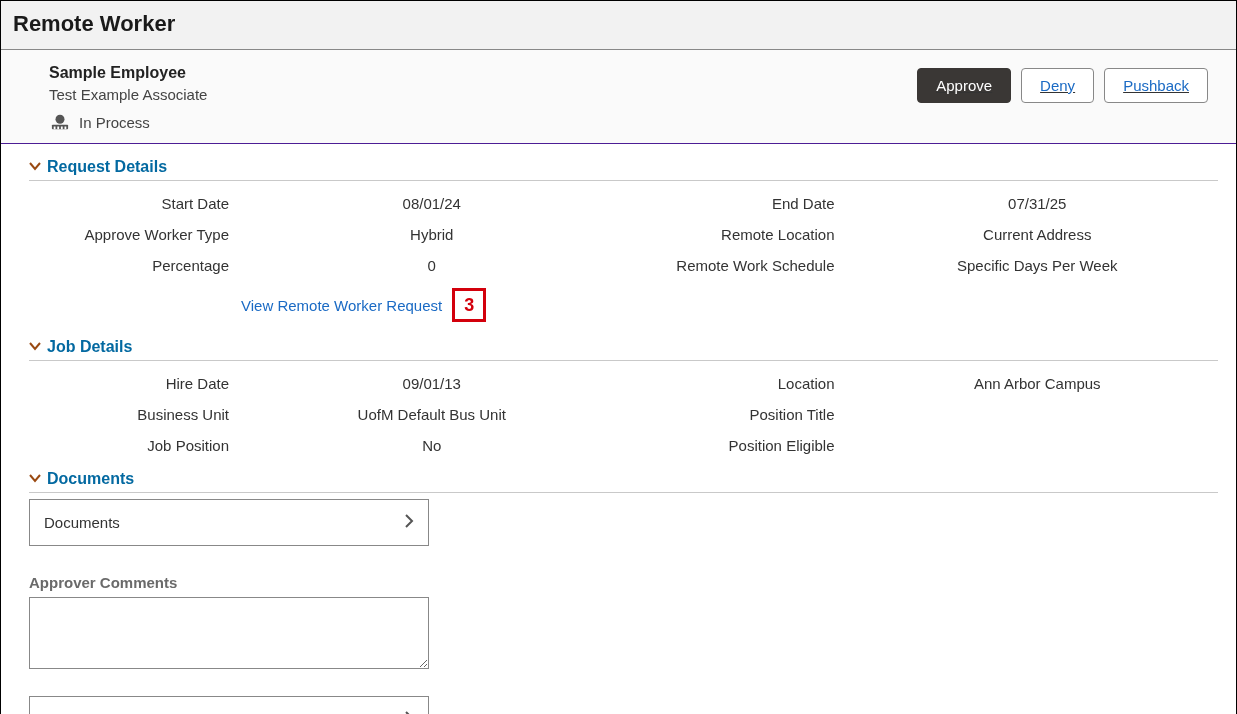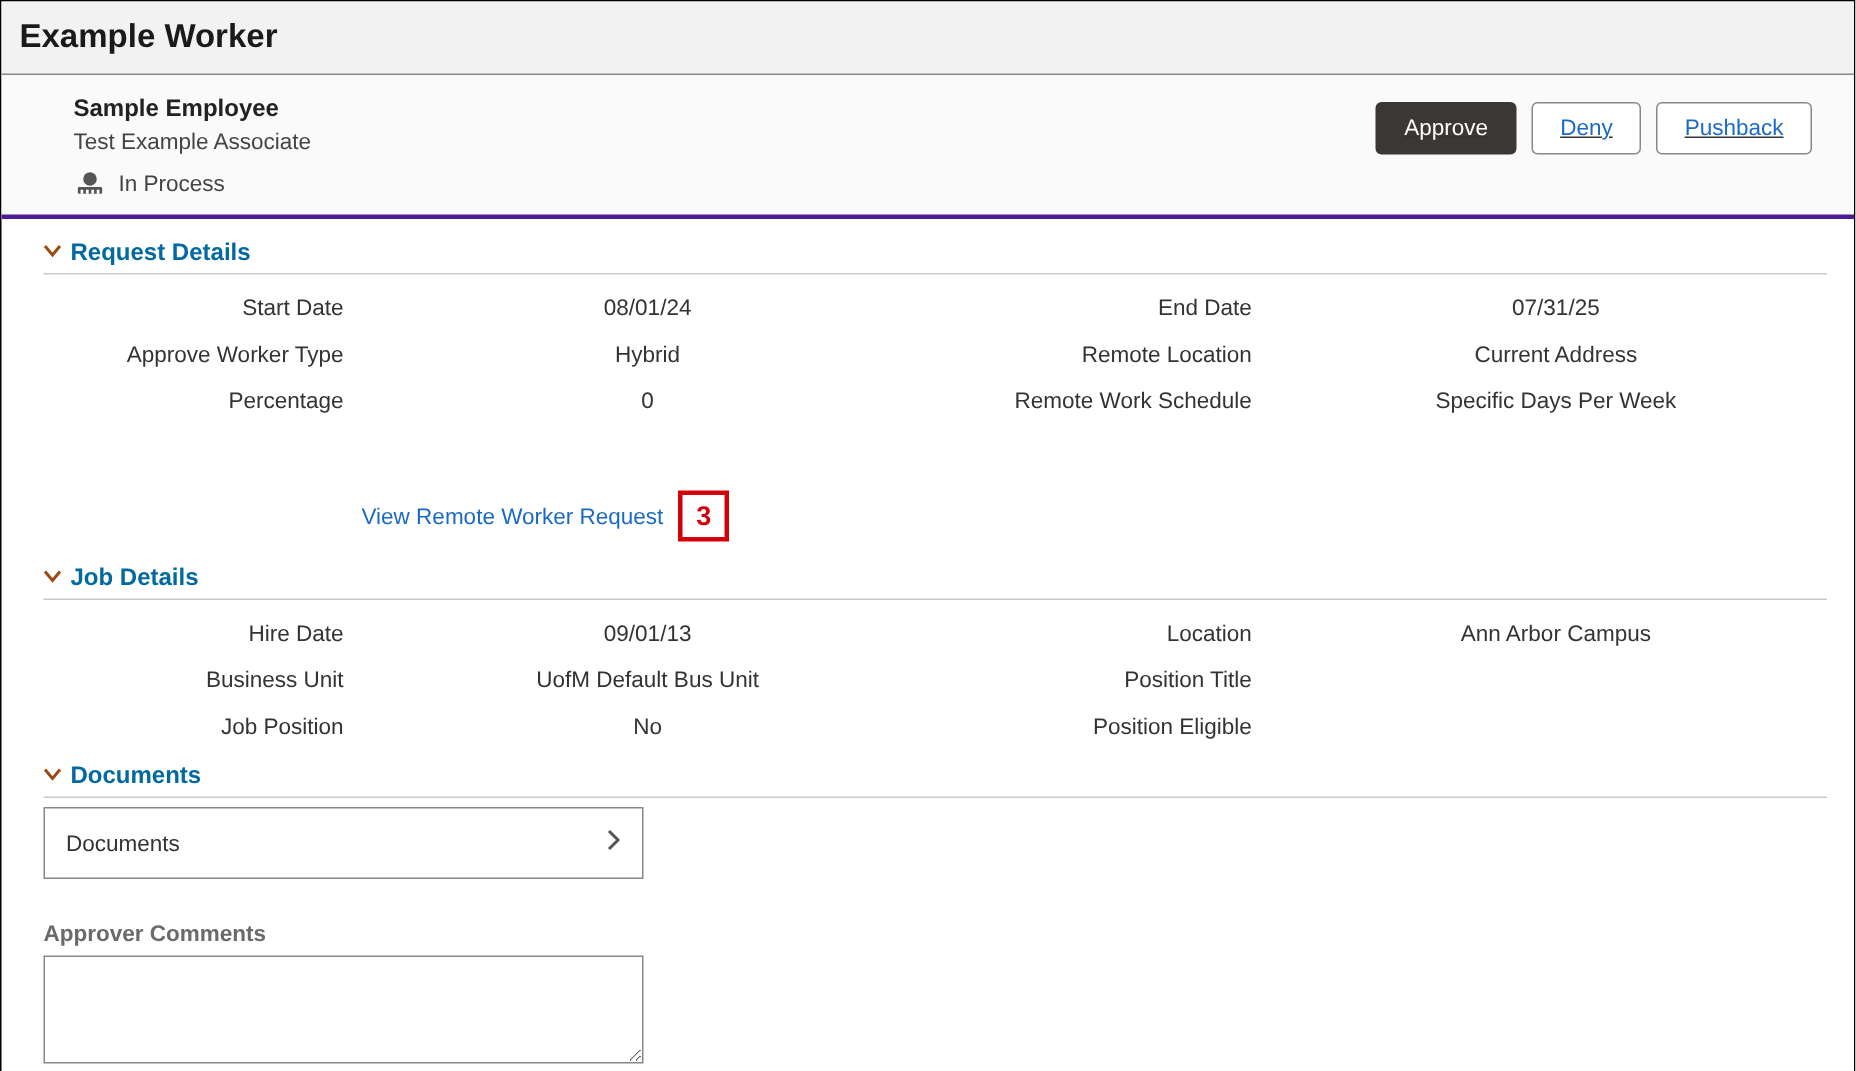--- a/index.html
+++ b/index.html
@@ -21,21 +21,21 @@
     padding: 10px 12px 12px 12px;
   }
   .title-bar h1 {
     margin: 0;
     font-size: 22px;
     font-weight: bold;
     color: #1a1a1a;
   }
   .header-band {
     background: #fafafa;
-    border-bottom: 3px solid #4c1d95;
+    border-bottom: 1px solid #4c1d95;
     padding: 14px 28px 12px 48px;
     display: flex;
     justify-content: space-between;
     align-items: flex-start;
   }
   .emp-block { }
   .emp-name { font-weight: bold; font-size: 16px; color: #222; margin-bottom: 4px; }
   .emp-title { font-size: 15px; color: #444; margin-bottom: 10px; }
   .status-row { display: flex; align-items: center; gap: 8px; color: #444; }
   .status-icon {
@@ -76,21 +76,21 @@
     column-gap: 12px;
     row-gap: 14px;
     padding: 14px 0 10px 0;
     font-size: 15px;
     color: #333;
   }
   .lbl { text-align: right; color: #333; }
   .val { text-align: center; color: #333; }
   .link-row {
     grid-column: 2 / span 3;
-    display: flex; align-items: center; gap: 10px; margin-top: 37px;
+    display: flex; align-items: center; gap: 10px;
   }
   .link {
     color: #1a6ac4;
     cursor: pointer;
   }
   .callout {
     width: 34px; height: 34px;
     border: 3px solid #d3000c;
     display:flex; align-items:center; justify-content:center;
     font-weight: bold; color: #d3000c; font-size: 18px;
@@ -118,21 +118,21 @@
     padding: 6px;
   }
   .spacer { height: 18px; }
 </style>
 </head>
 <body>
 
 <div class="page">
 
   <div class="title-bar">
-    <h1>Example Worker</h1>
+    <h1>Remote Worker</h1>
   </div>
 
   <div class="header-band">
     <div class="emp-block">
       <div class="emp-name">Sample Employee</div>
       <div class="emp-title">Test Example Associate</div>
       <div class="status-row">
         <span class="status-icon">
           <svg viewBox="0 0 24 20">
             <circle cx="12" cy="7" r="5" fill="#555"></circle>

